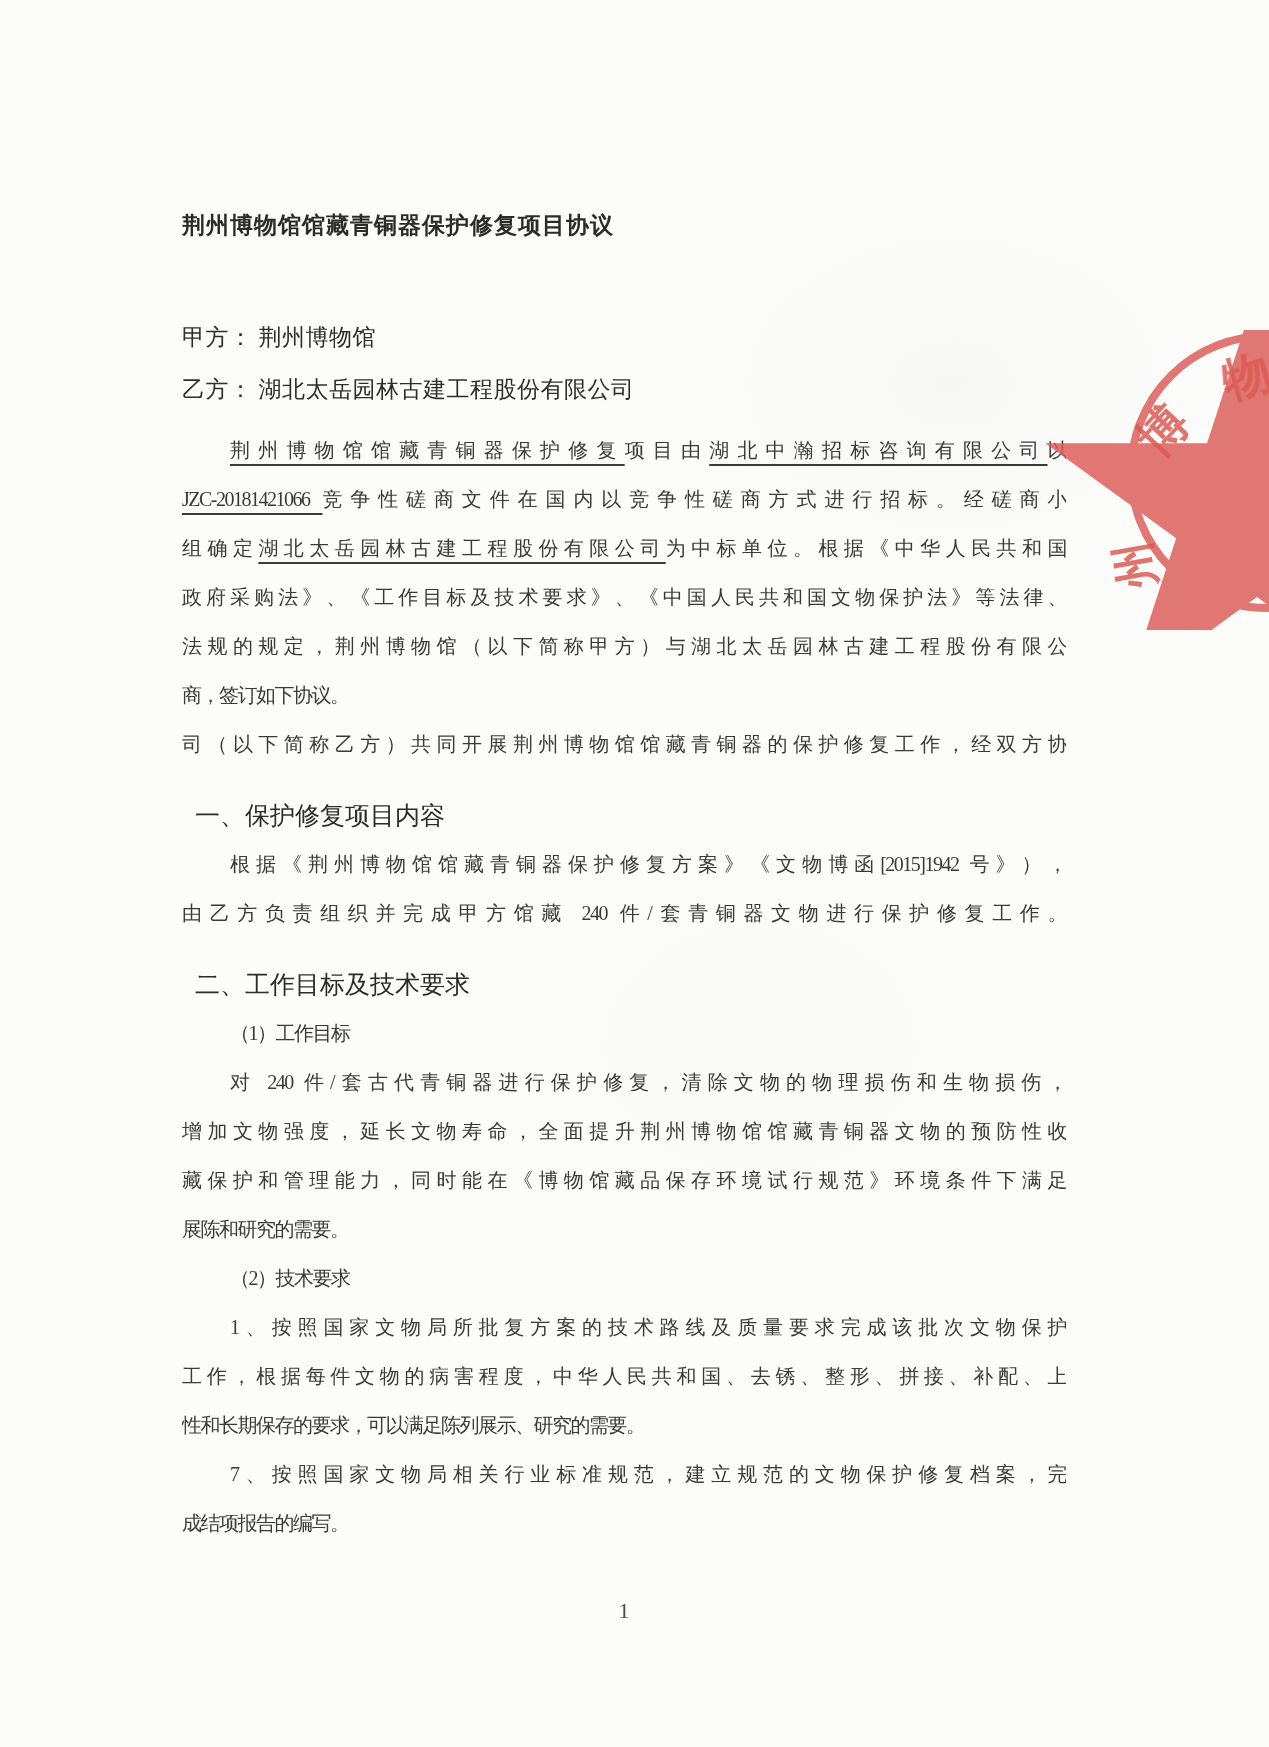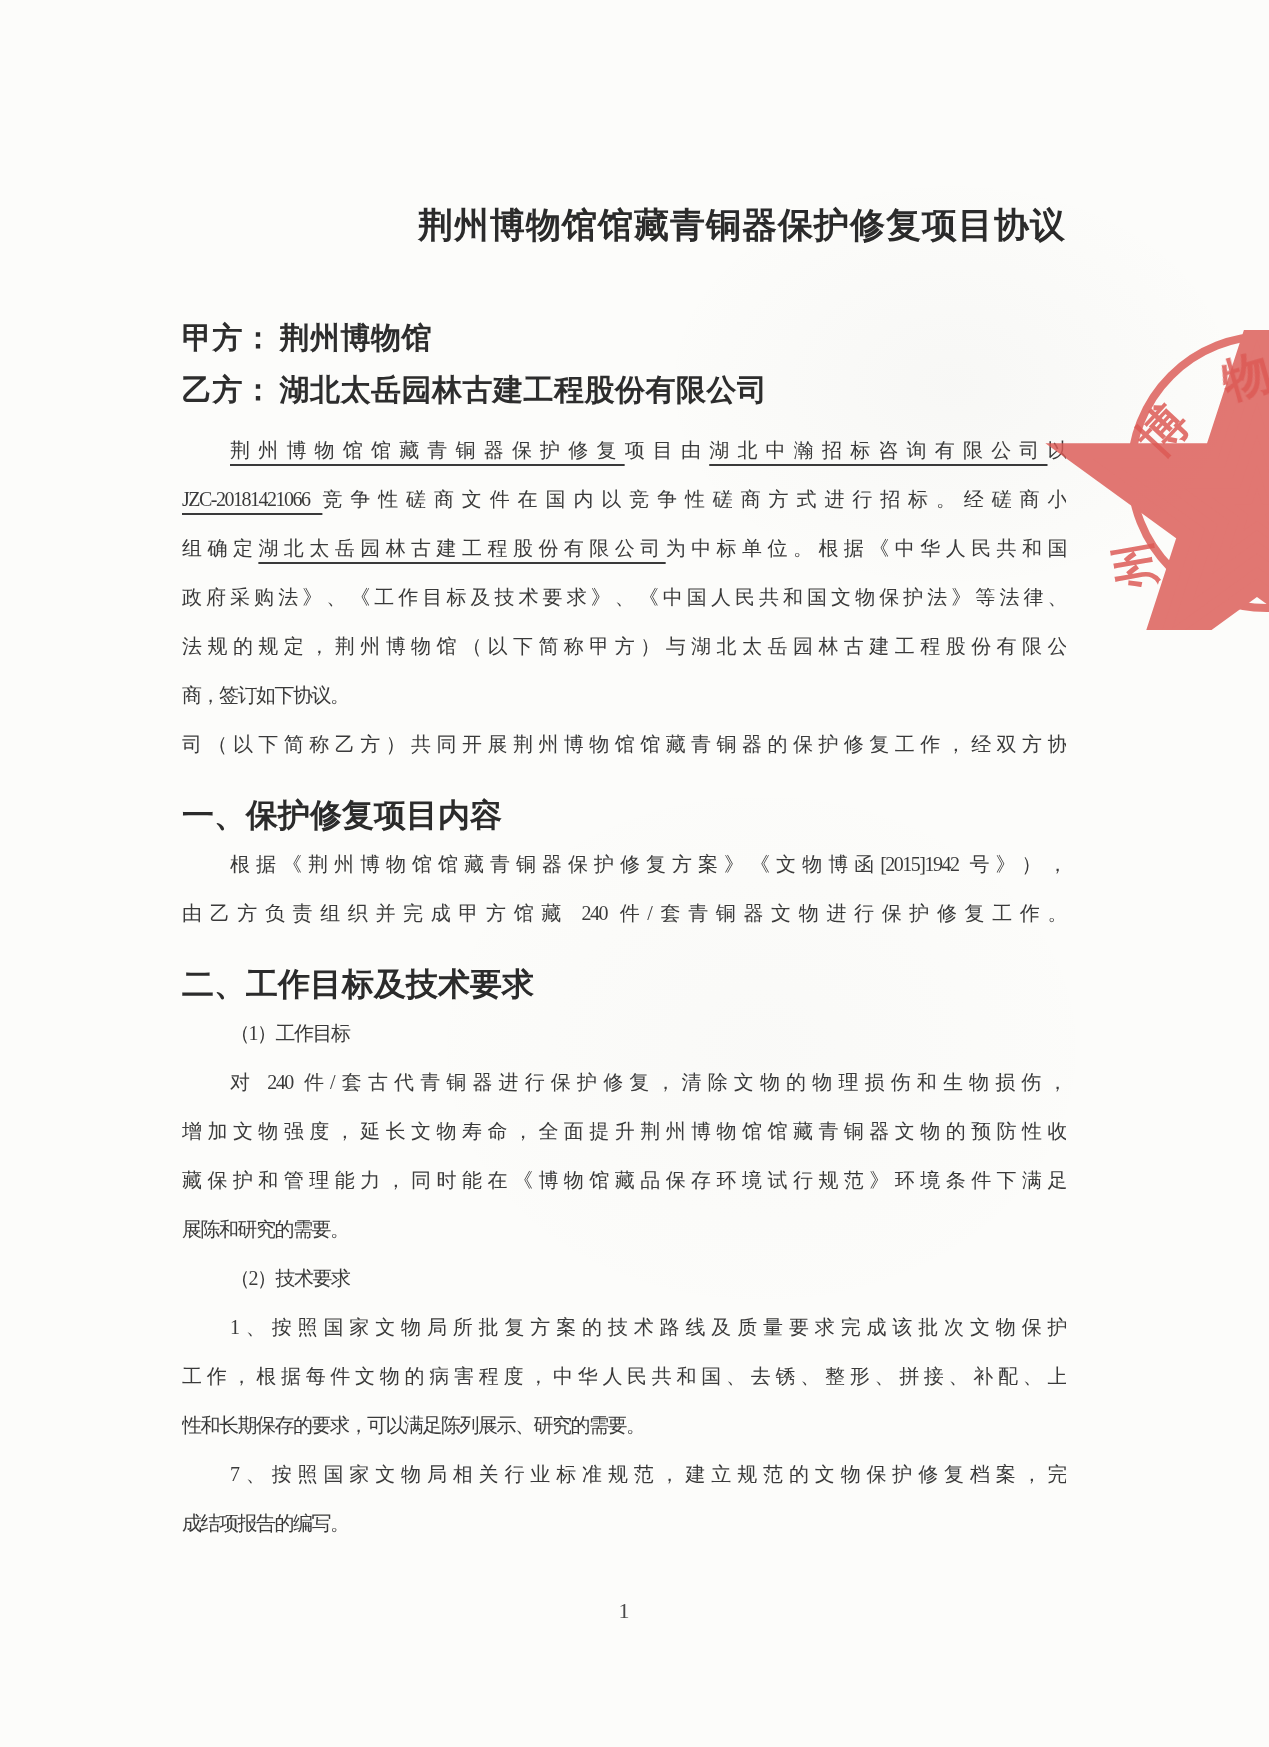--- a/index.html
+++ b/index.html
@@ -15,42 +15,42 @@
     overflow:hidden;
     font-family:"Liberation Serif","DejaVu Serif",serif;
     color:#373737;
   }
   .content {
     position:absolute; left:182px; top:0; width:884px;
     padding-top:206px;
   }
   .title {
     height:40px; line-height:40px;
-    font-size:35px; font-weight:bold; text-align:right;
+    font-size:23px; font-weight:bold; text-align:left;
     color:#2b2b2b; letter-spacing:1px;
   }
   .parties { margin-top:66px; }
   .party-line {
     height:52px; line-height:52px;
-    font-size:30px; font-weight:bold; color:#2d2d2d;
+    font-size:23px; font-weight:normal; color:#2d2d2d;
     letter-spacing:0.5px;
   }
   .party-label { margin-right:6px; }
   .doc-body { margin-top:10px; }
   .line {
     height:49px; line-height:49px;
     font-size:20px; letter-spacing:-1.5px;
     overflow:hidden; white-space:normal;
     color:#3a3a3a;
   }
   .line.fill { text-align:justify; text-align-last:justify; }
   .line.indent { text-indent:48px; }
   .heading {
-    font-weight:bold; margin-top:22px;
-    font-size:32px; color:#2b2b2b; letter-spacing:0;
+    font-weight:normal; margin-top:22px;
+    font-size:25px; color:#2b2b2b; letter-spacing:0;margin-left:13px;
   }
   .u {
     text-decoration:underline;
     text-underline-offset:7px;
     text-decoration-thickness:1.5px;
   }
   .page-number {
     position:absolute; top:1598px; left:182px; width:884px;
     text-align:center; font-size:22px; color:#4a4a4a;
   }

